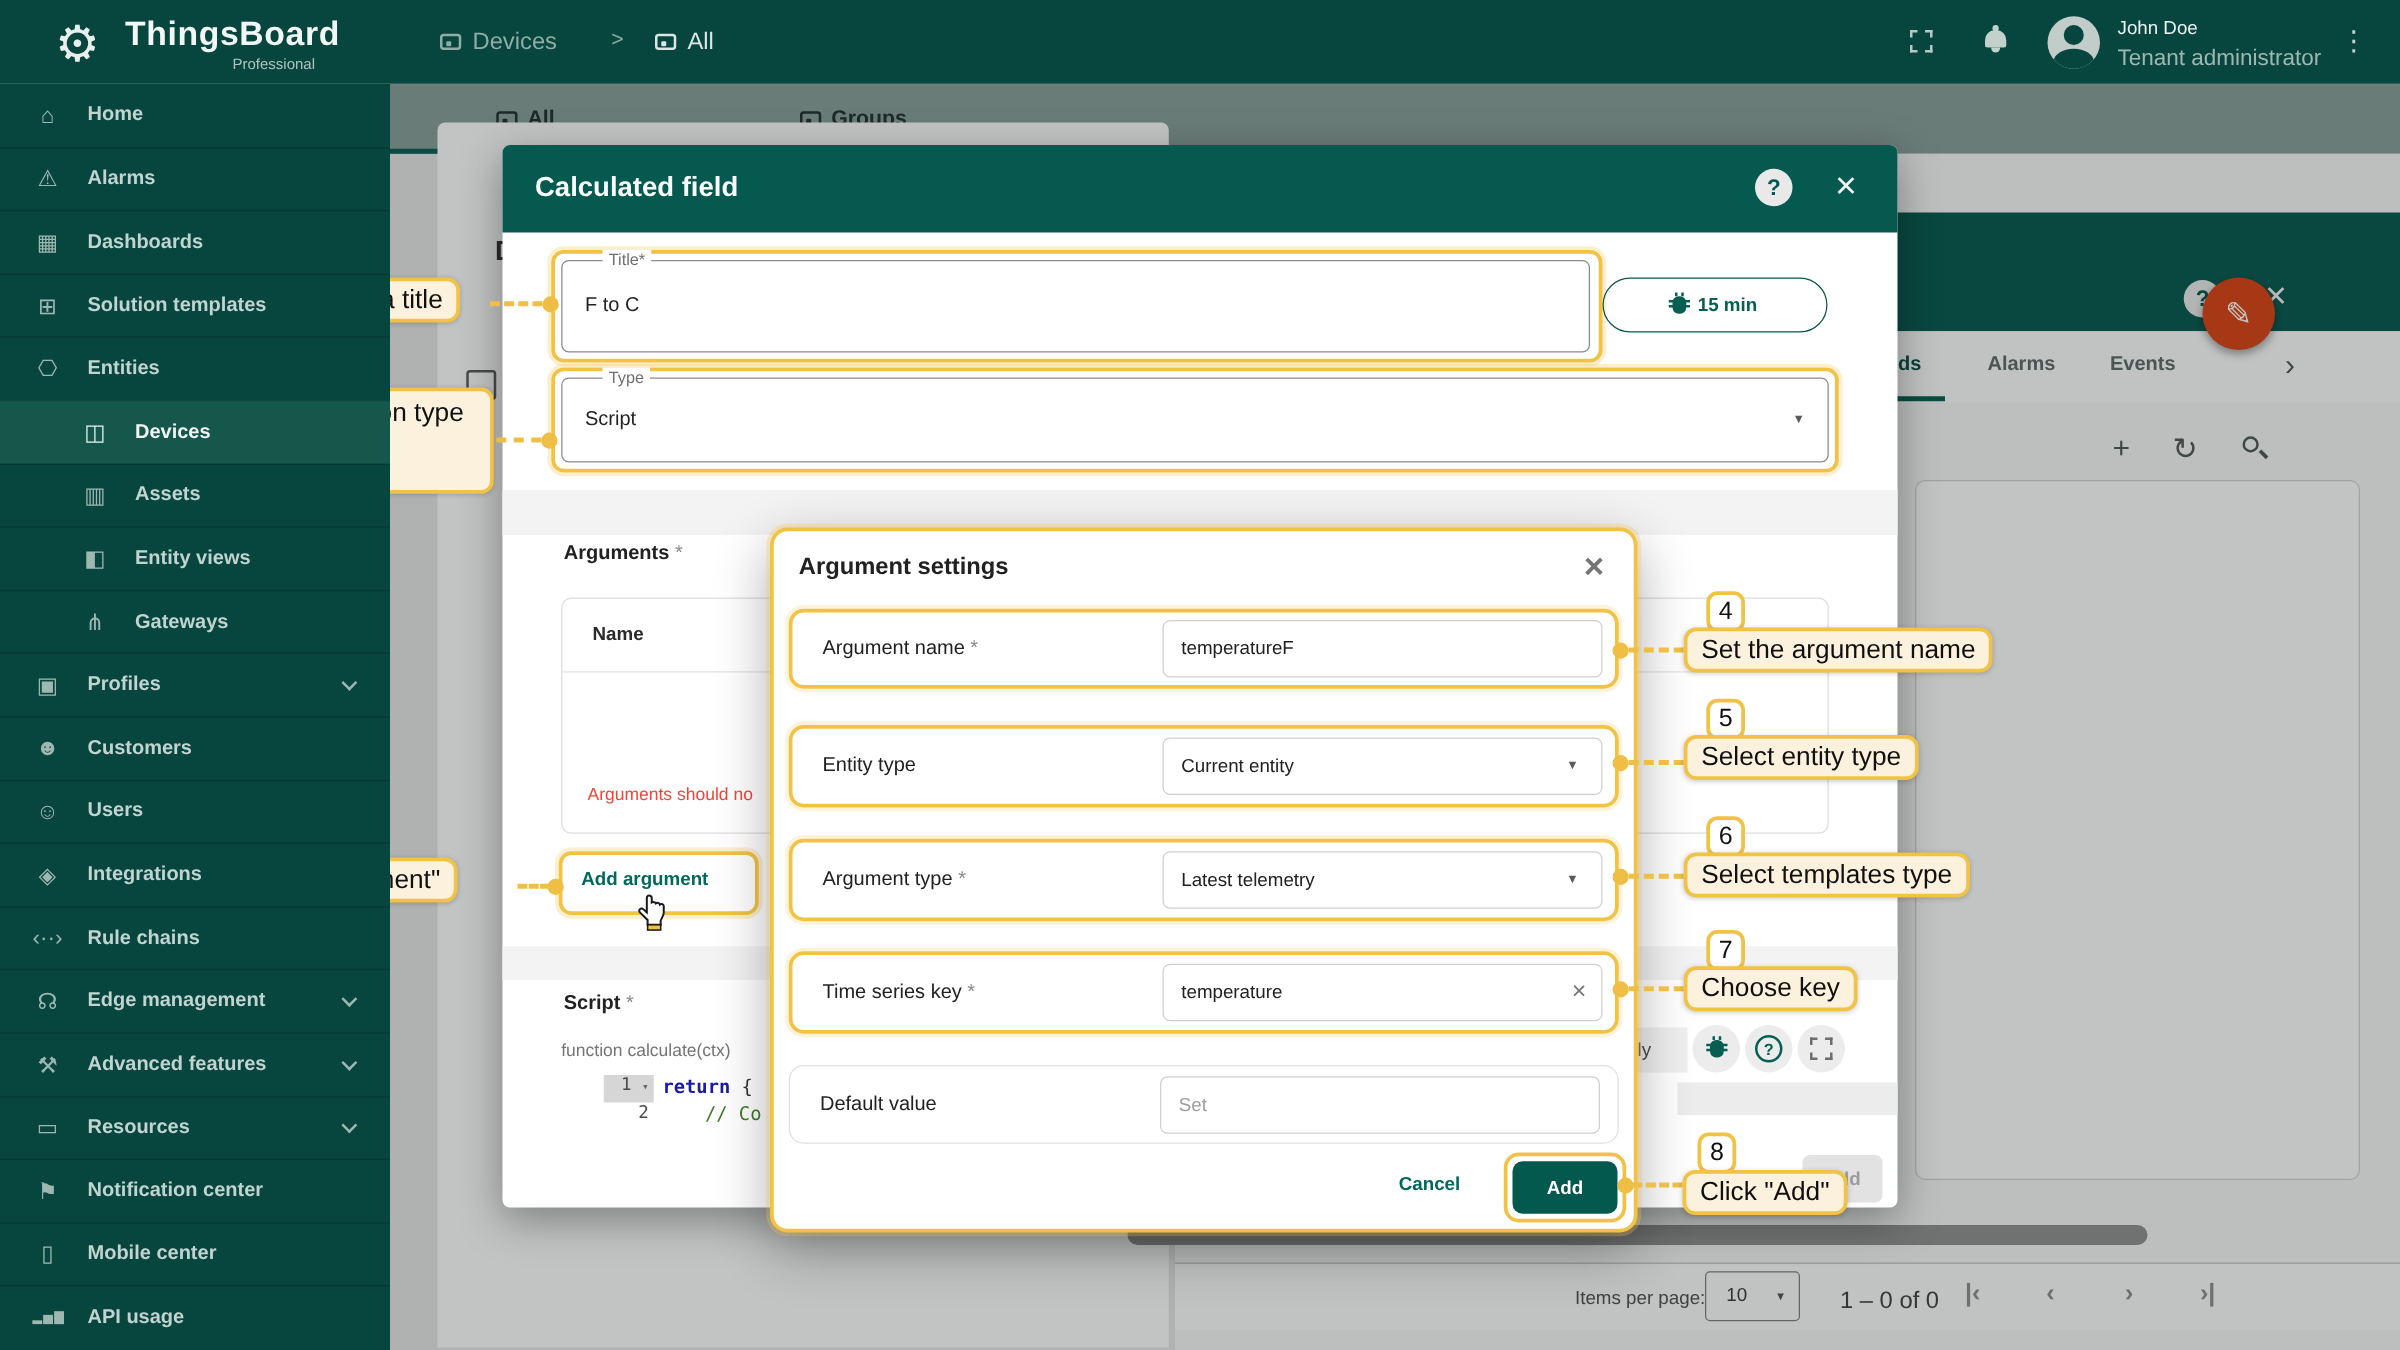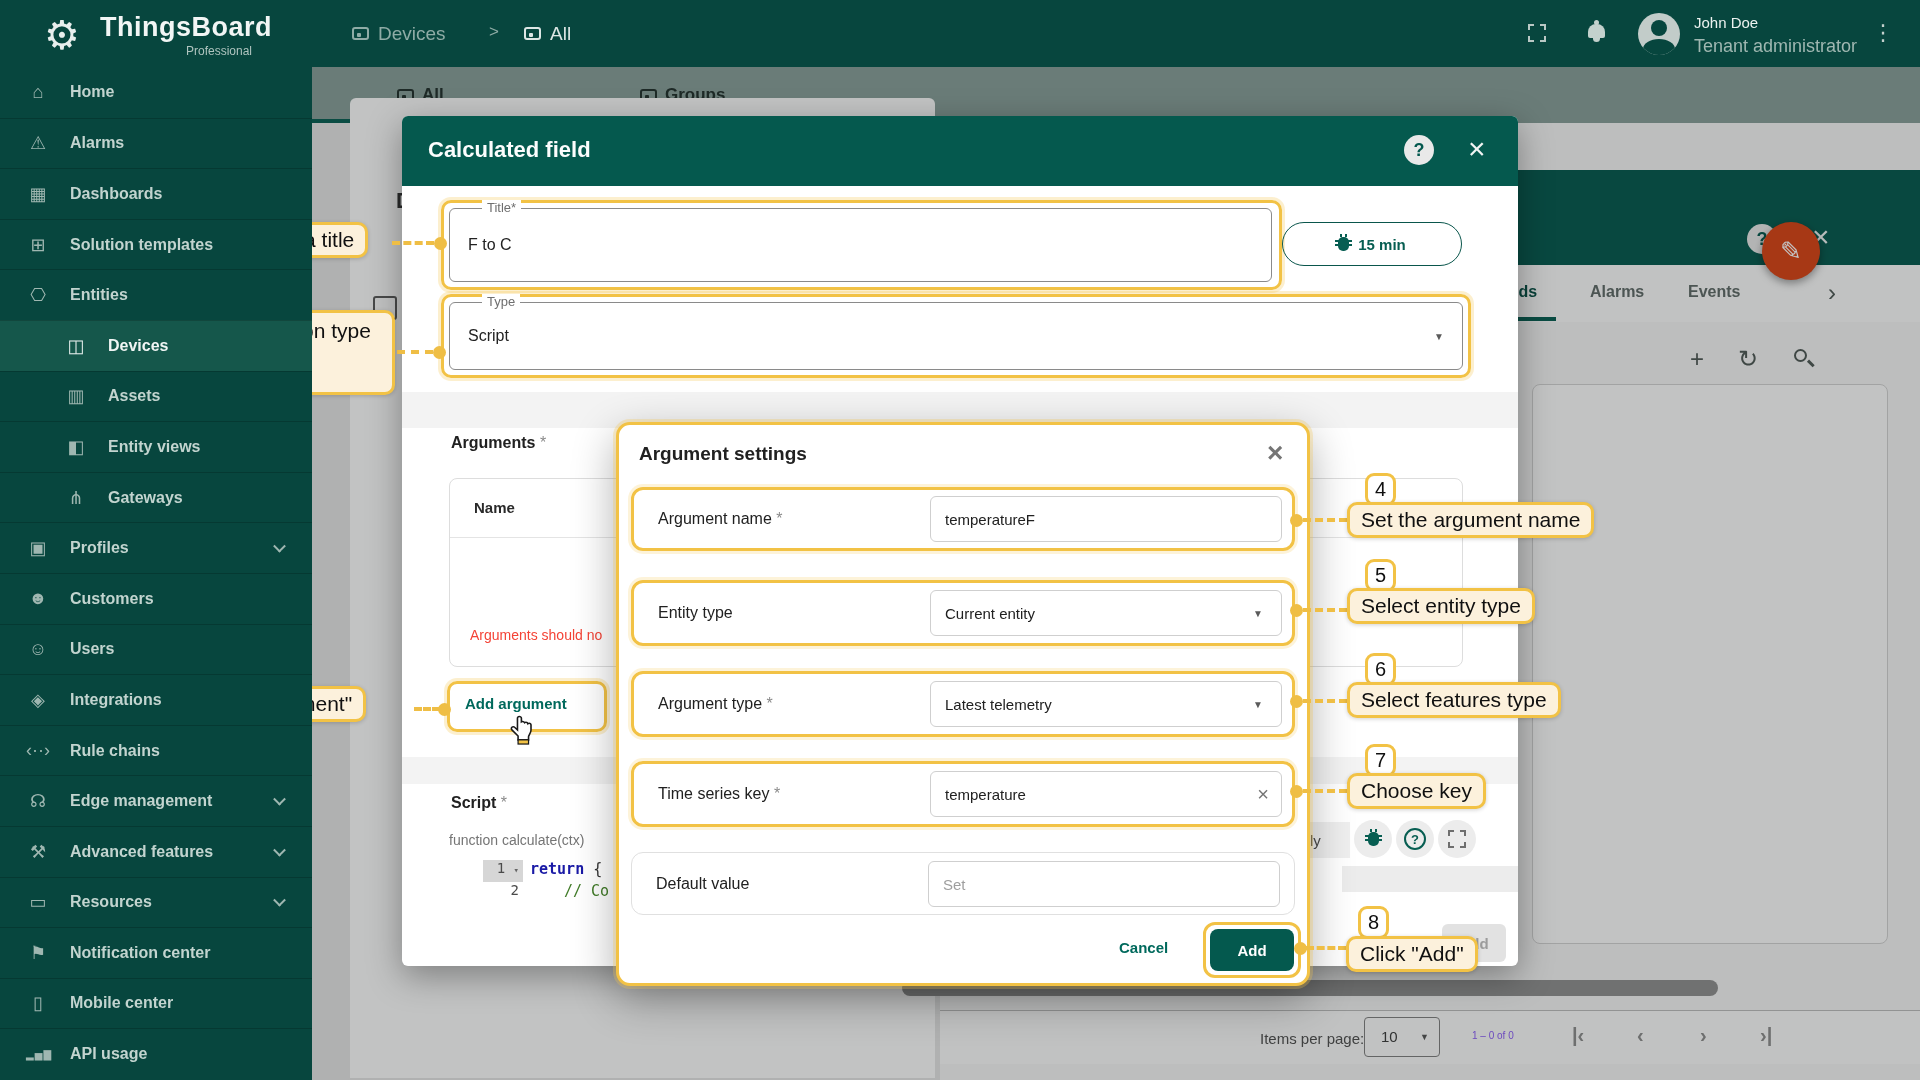--- a/index.html
+++ b/index.html
@@ -76,21 +76,21 @@
   #ico-add { left:1378px; }
   #ico-refresh { left:1426px; }
   .search-ico { position:absolute; left:1482px; top:282px; width:13px; height:13px; border:2.5px solid #4E5855; border-radius:50%; }
   .search-ico::after { content:""; position:absolute; left:11px; top:11px; width:8px; height:2.5px; background:#4E5855; transform:rotate(45deg); }
   #hscroll { position:absolute; left:590px; top:913px; width:816px; height:16px; border-radius:8px; background:#8F8F8F; }
   #paging { position:absolute; left:628px; top:943px; width:980px; height:54px; background:#FBFBFB; border-top:1px solid #BDBDBD; }
   #paging-label { position:absolute; left:320px; top:19px; font-size:15px; color:#4F4F4F; }
   #pp-select { position:absolute; left:424px; top:6px; width:76px; height:40px; border:1px solid #7F7F7F; border-radius:4px; }
   #pp-value { position:absolute; left:16px; top:10px; font-size:15px; color:#3B3B3B; }
   #pp-arrow { position:absolute; right:10px; top:14px; font-size:9px; color:#555; }
-  #pp-range { position:absolute; left:532px; top:19px; font-size:10px; color:#8b5cf6; }
+  #pp-range { position:absolute; left:532px; top:19px; font-size:19px; color:#404040; }
   .pg-btn { position:absolute; top:13px; font-size:20px; color:#8D8D8D; font-weight:600; }
   #dim { position:absolute; left:312px; top:67px; width:1608px; height:1013px; background:rgba(20,22,22,.25); z-index:2; }
 
   
   #dlg { position:absolute; left:402px; top:116px; width:1116px; height:850px; background:#FFF; border-radius:6px;
          box-shadow:0 10px 34px rgba(0,0,0,.35); z-index:3; }
   #dlg-head { position:absolute; left:0; top:0; width:1116px; height:70px; background:#05594E; border-radius:6px 6px 0 0; }
   #dlg-title { position:absolute; left:26px; top:21px; font-size:22px; font-weight:600; color:#FCFDFD; }
   #dlg-help { position:absolute; left:1002px; top:19px; }
   #dlg-close { position:absolute; left:1066px; top:16px; font-size:30px; color:#F2F5F4; }
@@ -487,21 +487,21 @@
 <div class="callout" style="left:1347px; top:502px;">Set the argument name</div>
 <div class="dot" style="left:1290px; top:514px;"></div>
 <div class="dash" style="left:1303px; top:518px; width:44px;"></div>
 
 <div class="badge" style="left:1365px; top:559px;">5</div>
 <div class="callout" style="left:1347px; top:588px;">Select entity type</div>
 <div class="dot" style="left:1290px; top:604px;"></div>
 <div class="dash" style="left:1303px; top:608px; width:44px;"></div>
 
 <div class="badge" style="left:1365px; top:653px;">6</div>
-<div class="callout" style="left:1347px; top:682px;">Select features type</div>
+<div class="callout" style="left:1347px; top:682px;">Select templates type</div>
 <div class="dot" style="left:1290px; top:695px;"></div>
 <div class="dash" style="left:1303px; top:699px; width:44px;"></div>
 
 <div class="badge" style="left:1365px; top:744px;">7</div>
 <div class="callout" style="left:1347px; top:773px;">Choose key</div>
 <div class="dot" style="left:1290px; top:785px;"></div>
 <div class="dash" style="left:1303px; top:789px; width:44px;"></div>
 
 <div class="badge" style="left:1358px; top:906px;">8</div>
 <div class="callout" style="left:1346px; top:936px;">Click "Add"</div>

